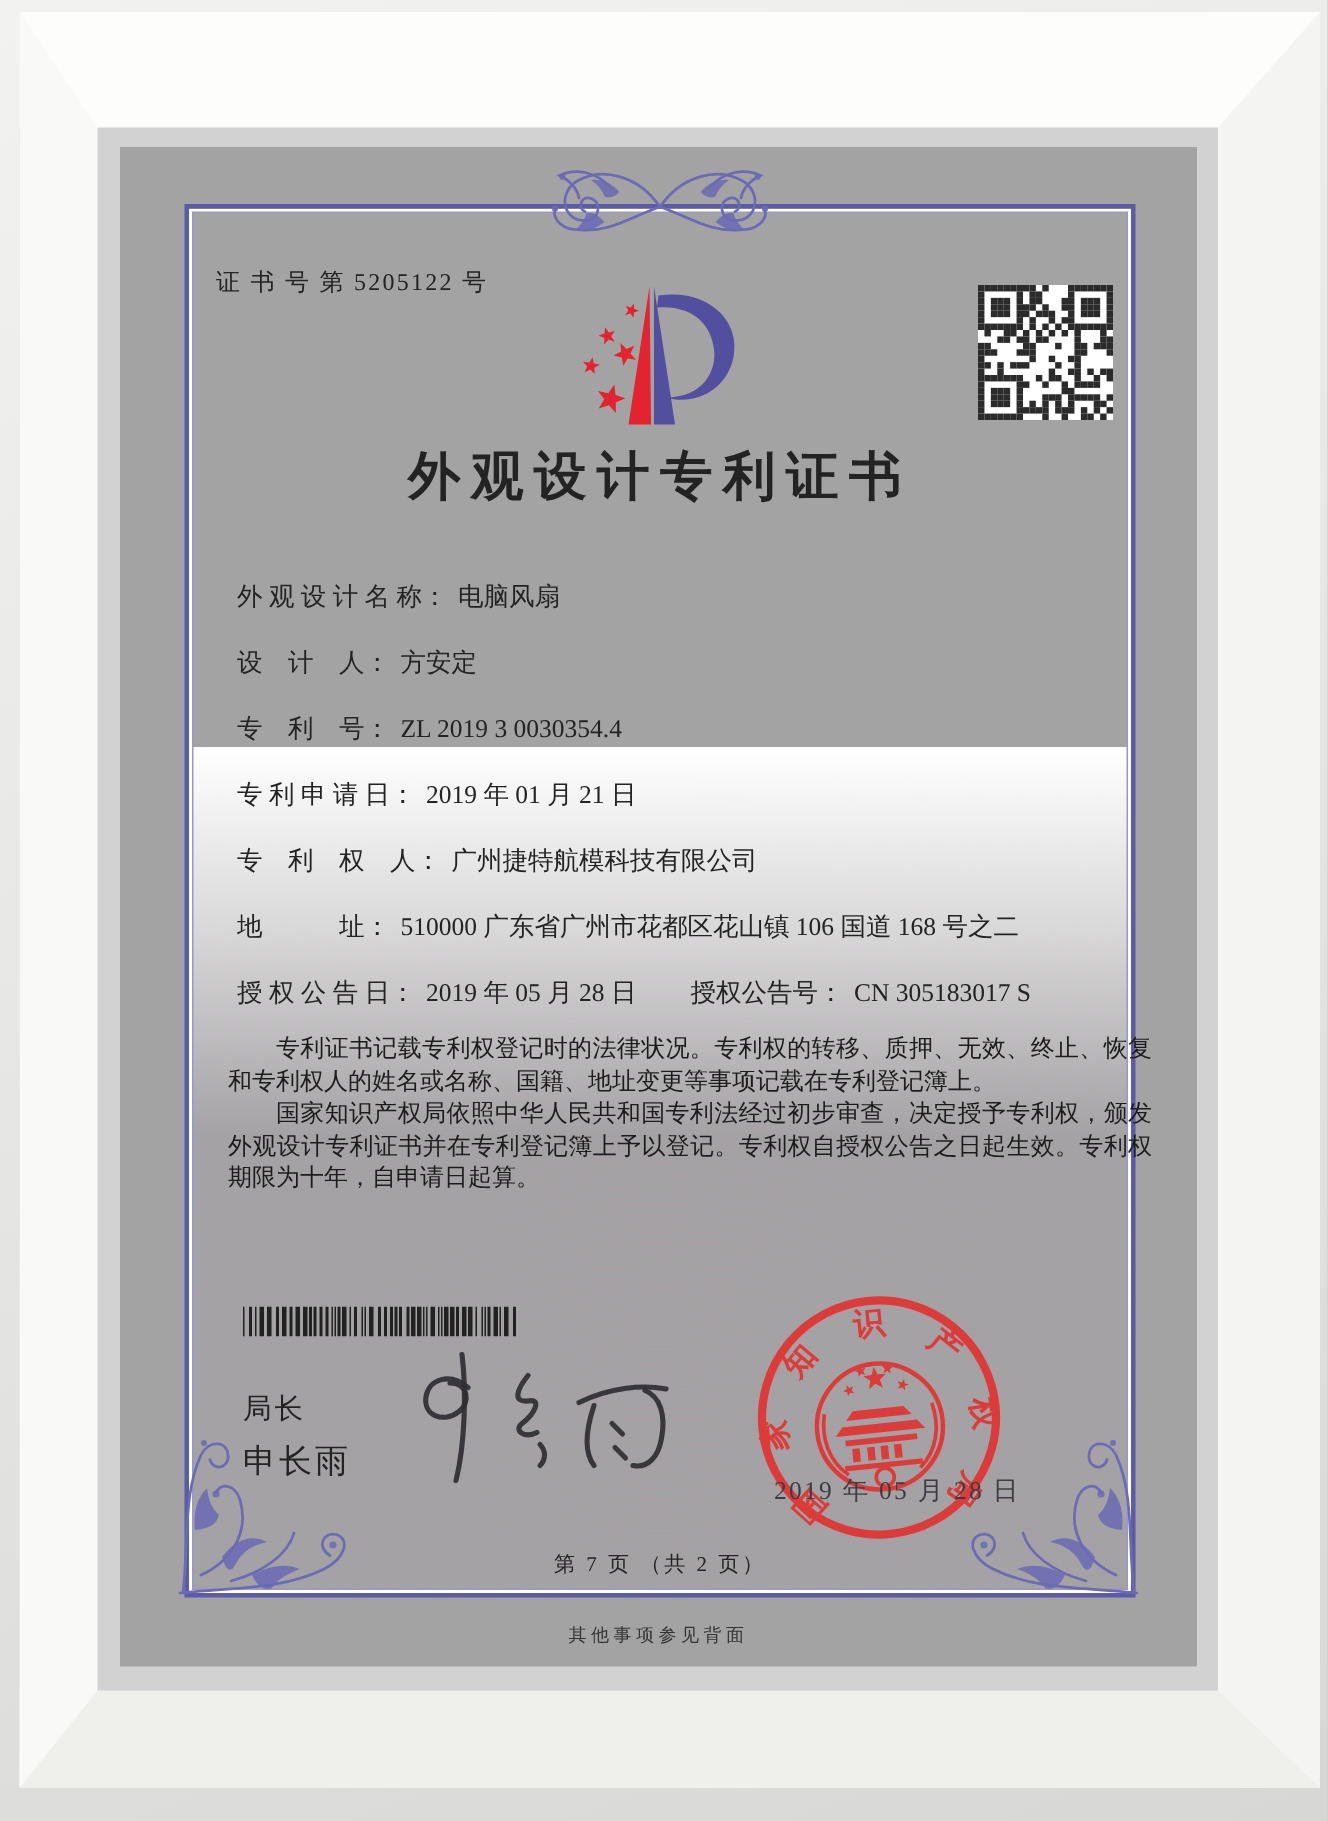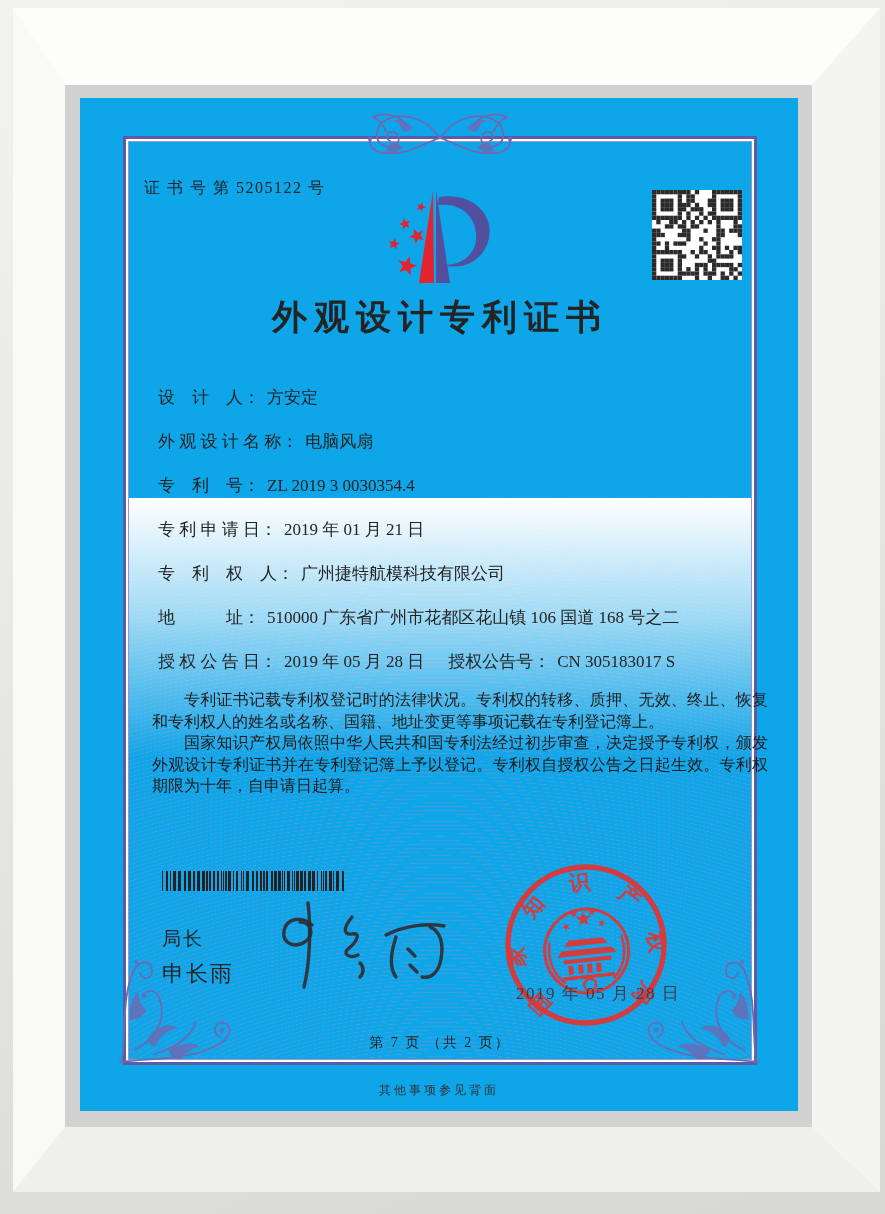--- a/index.html
+++ b/index.html
@@ -17,21 +17,21 @@
     font-family:"Liberation Serif","DejaVu Serif",serif;color:var(--ink);
     background:#fff;
   }
   
   .frame-rim{position:absolute;inset:0;
     background:linear-gradient(160deg,#f2f2f0 0%,#e7e7e5 45%,#d7d7d5 100%);}
   .frame-bevel{position:absolute;left:13px;top:8px;right:5px;bottom:22px;
     border-style:solid;border-width:77px 68px 65px 52px;
     border-color:#fdfdfc #f4f4f2 #efefec #f9f9f7;
     background:#d2d2d2;box-sizing:border-box;}
-  .paper{position:absolute;left:80px;top:98px;width:718px;height:1013px;background:#0ea5e9;}
+  .paper{position:absolute;left:80px;top:98px;width:718px;height:1013px;background:#a3a3a3;}
   
   .guilloche{position:absolute;left:46px;top:400px;width:628px;height:560px;z-index:1;
     background:repeating-radial-gradient(120% 85% at 50% 135%,
       rgba(182,142,182,.30) 0 1px, rgba(255,255,255,0) 1px 6px);}
   .guilloche-fade{position:absolute;left:46px;top:400px;width:628px;height:260px;z-index:1;
     background:linear-gradient(#ffffff 0%, rgba(255,255,255,.6) 45%, rgba(255,255,255,0) 100%);}
   
   .cert-border{position:absolute;left:43px;top:38px;width:634px;height:929px;z-index:2;
     border:3px solid var(--border-blue);
     box-shadow:inset 0 0 0 2px #ffffff, inset 0 0 0 3px var(--inner-blue);
@@ -39,21 +39,21 @@
   
   .abs{position:absolute;z-index:3;}
   .cert-number{left:64px;top:80px;font-size:16px;letter-spacing:1.5px;}
   .logo-svg{left:292px;top:88px;}
   .qr-svg{left:572px;top:92px;}
   .cert-title{left:43px;top:196px;width:634px;text-align:center;
     font-size:35px;font-weight:700;letter-spacing:7px;font-family:Liberation Serif, serif;}
   .fields{left:78px;top:289px;width:600px;font-size:17px;}
   .field-row{height:22px;line-height:22px;margin-bottom:22px;white-space:nowrap;}
   .field-row .val{margin-left:7px;}
-  .grp2{margin-left:24px;}
+  .grp2{margin-left:36px;}
   .body-text{left:72px;top:591px;width:616px;font-size:16px;line-height:21.5px;
     text-align:justify;color:#1c1c1c;}
   .body-text p{margin:0;text-indent:2em;}
   .barcode-svg{left:82px;top:773px;}
   .signer-title{left:82px;top:828px;font-size:19px;letter-spacing:2px;}
   .signer-name{left:82px;top:861px;font-size:22px;letter-spacing:2px;}
   .signature-svg{left:168px;top:793px;}
   .seal-svg{left:404px;top:745px;opacity:.93;transform:rotate(-6deg);z-index:4;}
   .seal-char{font-size:21px;font-weight:700;fill:var(--seal-red);
     text-anchor:middle;font-family:"Liberation Serif",serif;}
@@ -340,24 +340,24 @@
         <rect x="68.57" y="85.71" width="4.29" height="4.29"></rect>
         <rect x="72.86" y="85.71" width="4.29" height="4.29"></rect>
         <rect x="81.43" y="85.71" width="4.29" height="4.29"></rect>
       </g>
   </svg>
 
   <div class="abs cert-title">外观设计专利证书</div>
 
   <div class="abs fields">
     <div class="field-row">
+      <span class="lbl">外 观 设 计 名 称</span><span>：</span><span class="val">电脑风扇</span>
+    </div>
+    <div class="field-row">
       <span class="lbl">设　计　人</span><span>：</span><span class="val">方安定</span>
-    </div>
-    <div class="field-row">
-      <span class="lbl">外 观 设 计 名 称</span><span>：</span><span class="val">电脑风扇</span>
     </div>
     <div class="field-row">
       <span class="lbl">专　利　号</span><span>：</span><span class="val">ZL 2019 3 0030354.4</span>
     </div>
     <div class="field-row">
       <span class="lbl">专 利 申 请 日</span><span>：</span><span class="val">2019 年 01 月 21 日</span>
     </div>
     <div class="field-row">
       <span class="lbl">专　利　权　人</span><span>：</span><span class="val">广州捷特航模科技有限公司</span>
     </div>

